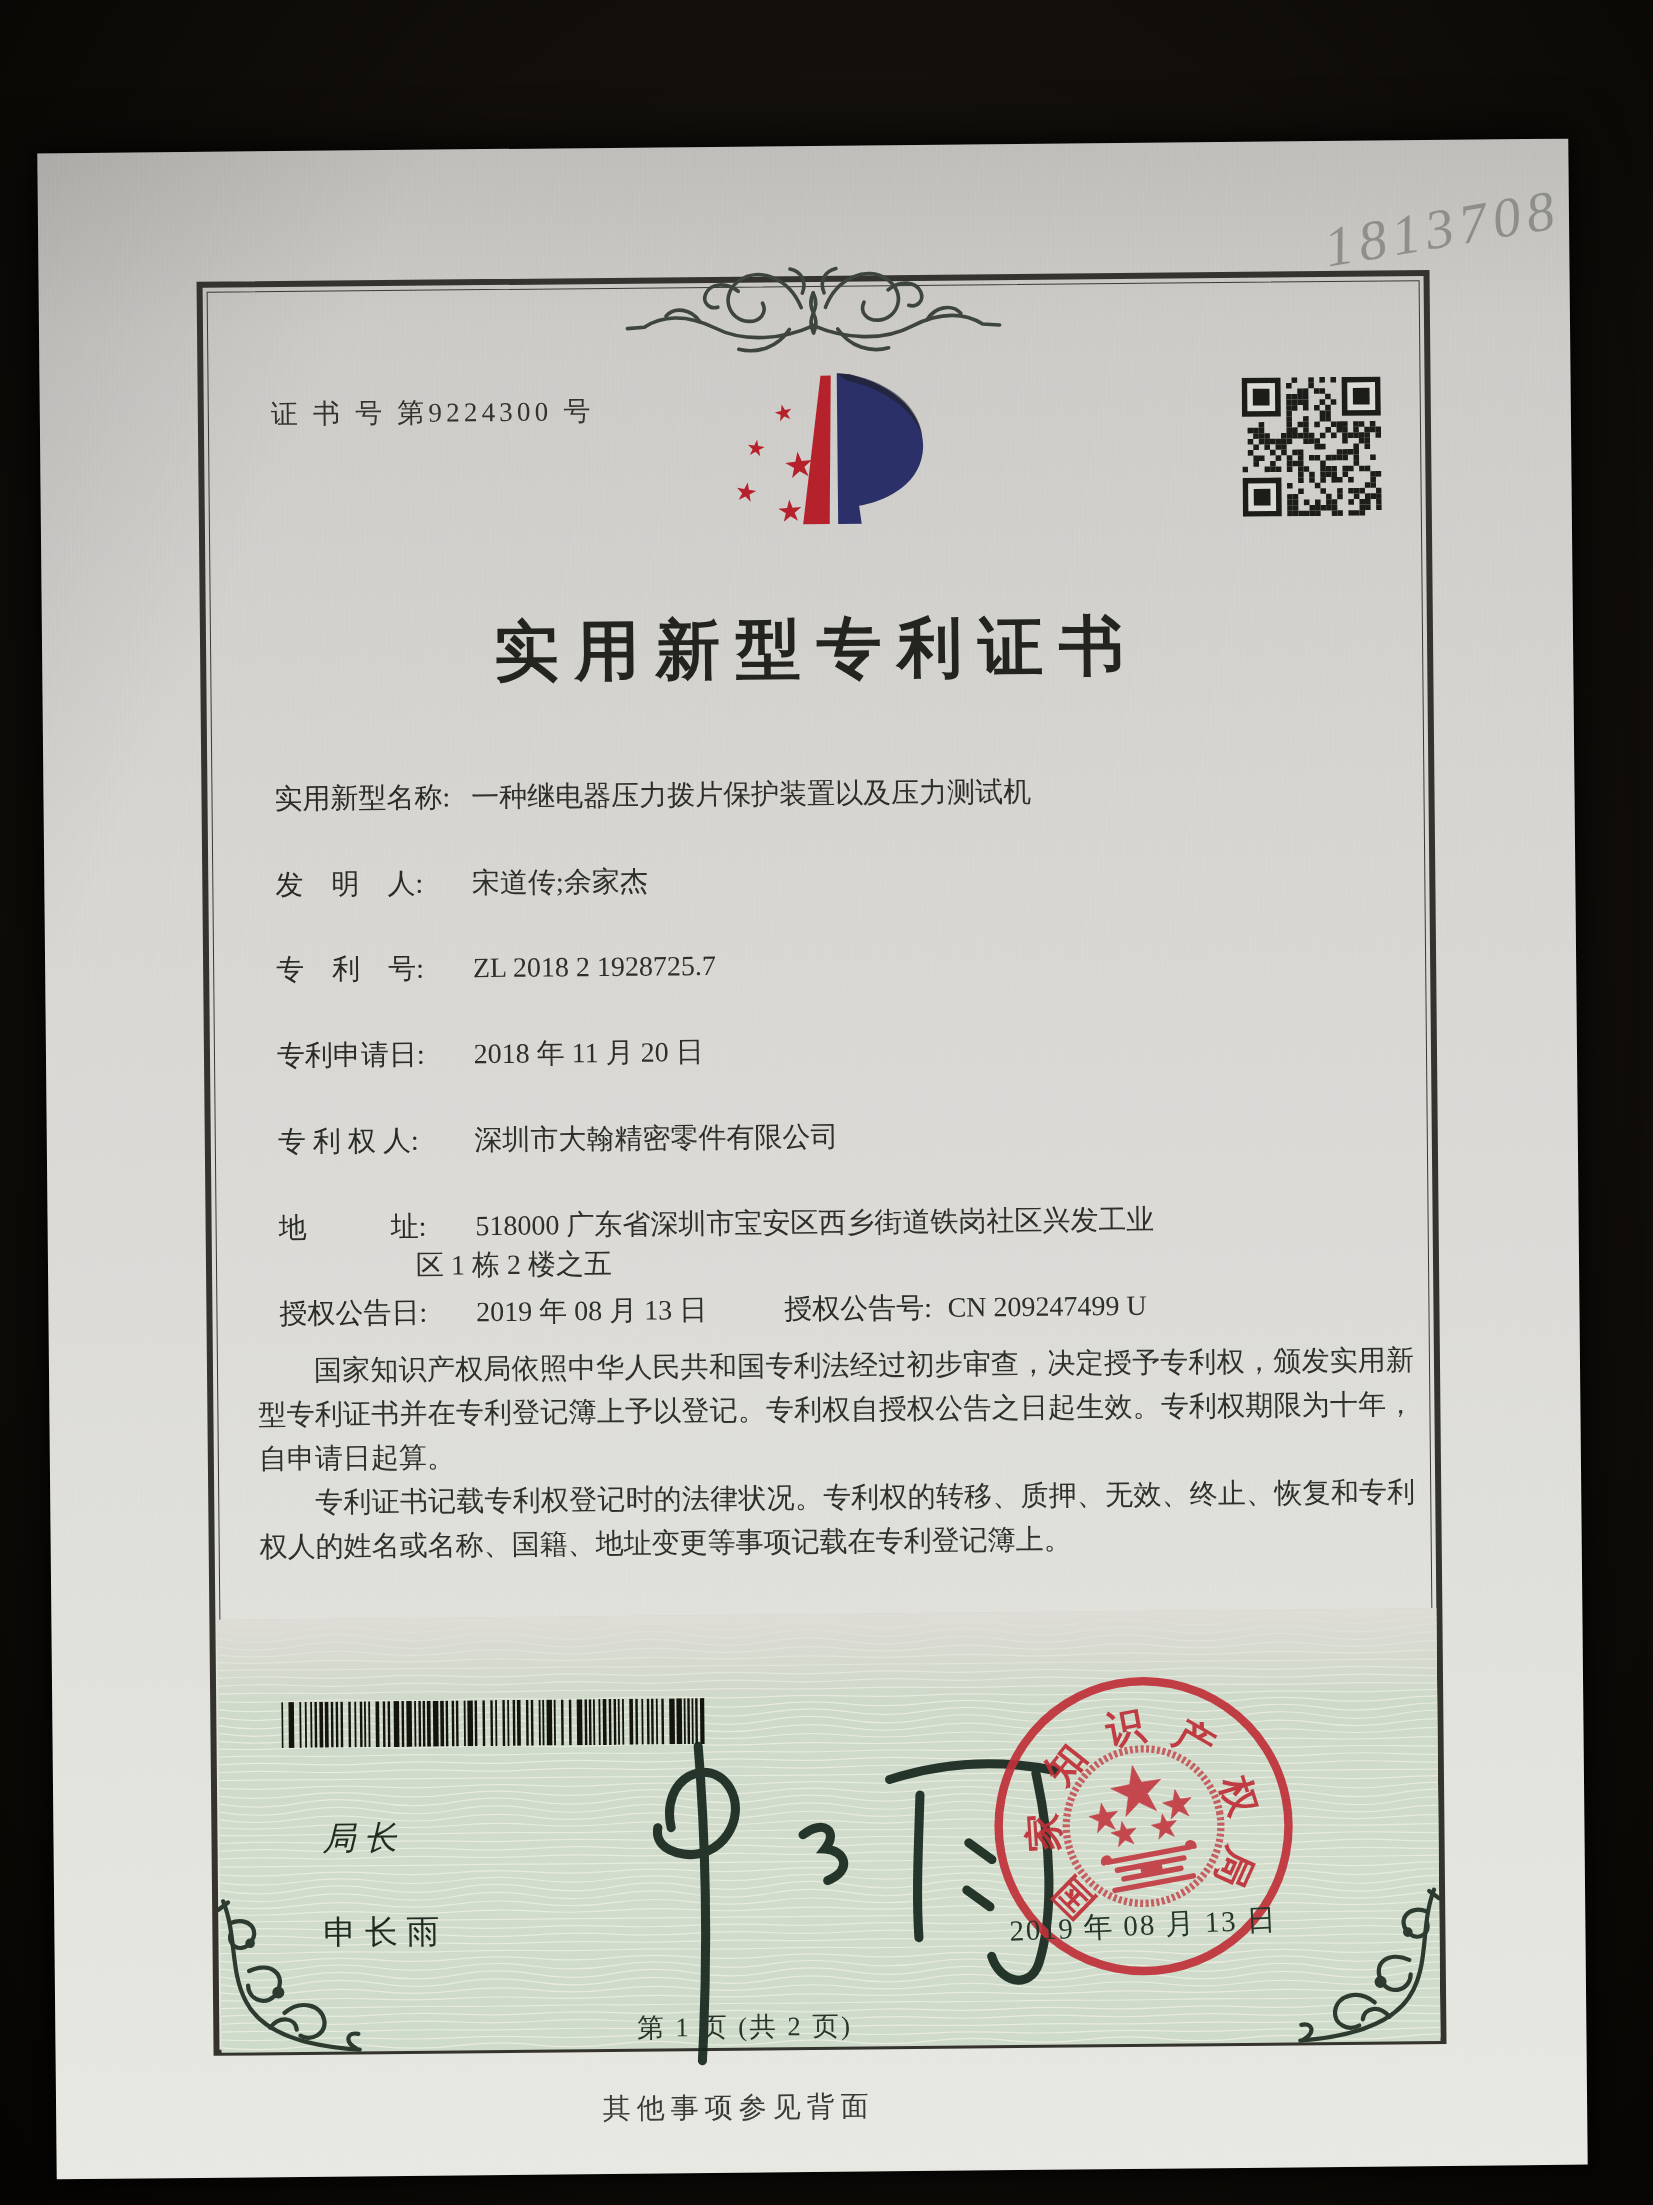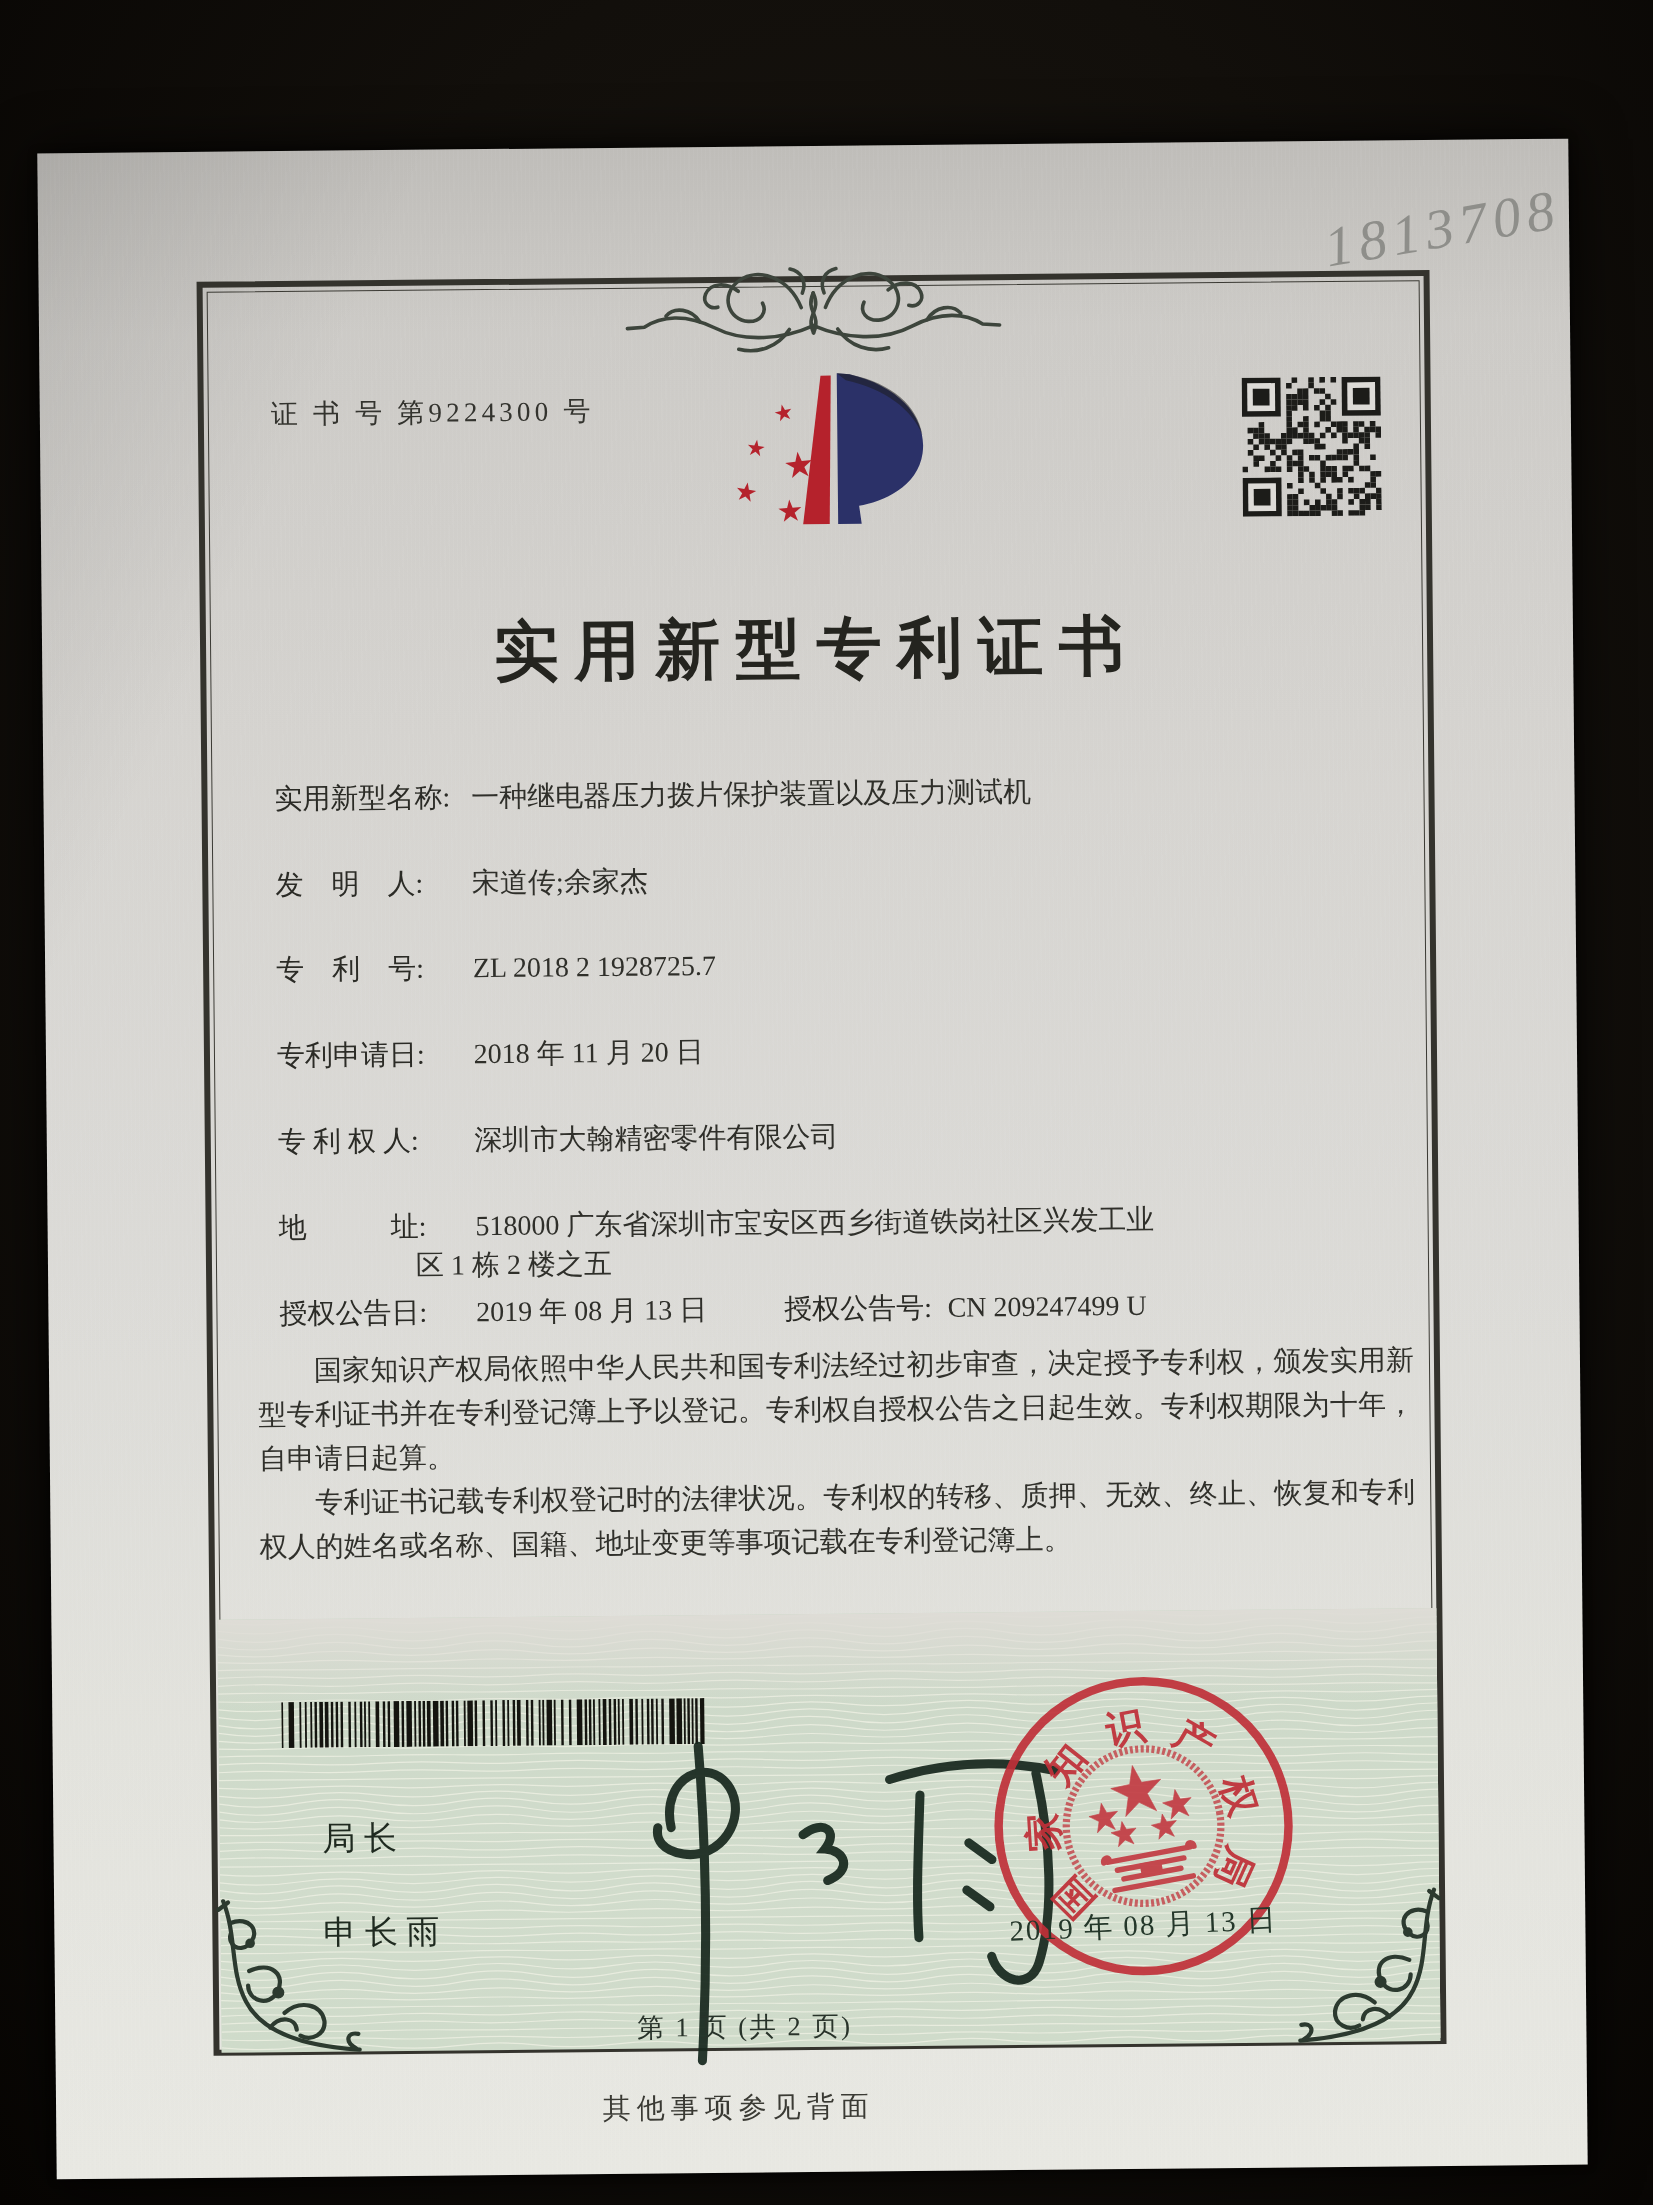--- a/index.html
+++ b/index.html
@@ -58,21 +58,21 @@
     background:linear-gradient(180deg,#ccd8c8 0%,#d1dccc 60%,#cfdbca 100%);
   }
   .guilloche-fade{
     position:absolute;left:0;top:0;width:100%;height:91px;
     background:linear-gradient(180deg,#dedcd6 0%, rgba(222,220,214,0) 100%);
   }
   .barcode{position:absolute;left:229px;top:1551px;width:423px;height:46px;}
   .director-label,.director-name{
     position:absolute;left:269px;font-size:33px;color:#1f2a20;letter-spacing:8.5px;
   }
-  .director-label{top:1666px;}
+  .director-label{top:1666px;font-style:italic;}
   .director-name{top:1760px;}
   .signature{position:absolute;left:527px;top:1552px;width:508px;height:387px;}
   .seal{position:absolute;left:932px;top:1525px;width:317px;height:317px;transform:rotate(-10deg);}
   .seal-date{
     position:absolute;left:938px;top:1763px;width:302px;text-align:center;
     font-size:29px;color:#24372a;letter-spacing:1.8px;transform:rotate(-2deg);white-space:nowrap;
   }
   .page-indicator{
     position:absolute;left:73px;top:1862px;width:1233px;text-align:center;
     font-size:26.6px;color:#28332a;letter-spacing:2.4px;

